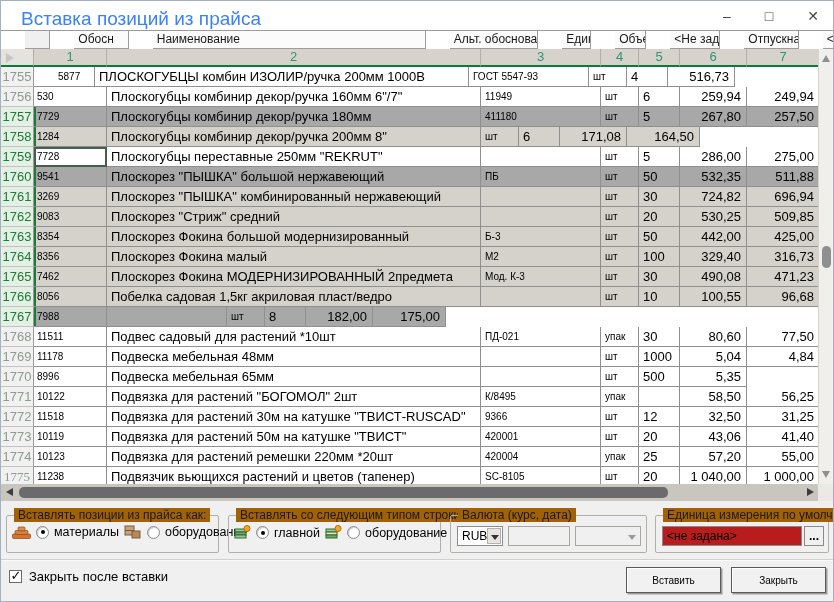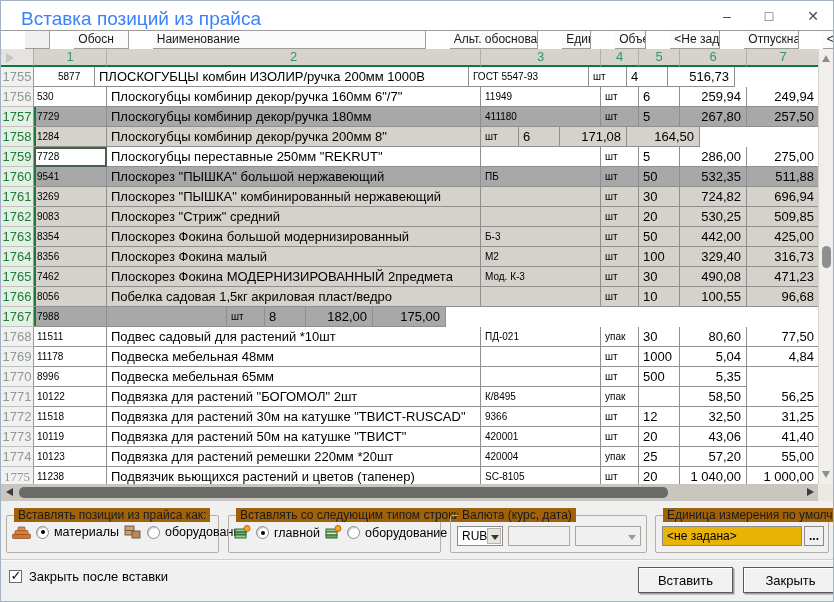--- a/index.html
+++ b/index.html
@@ -68,29 +68,29 @@
   .radio.checked::after{content:"";position:absolute;left:3.5px;top:3.5px;width:4px;height:4px;border-radius:50%;background:#000;}
   .icon{display:inline-flex;align-items:center;}
   .combo{position:absolute;left:6px;top:10px;width:46px;height:20px;background:#fff;border:1px solid #8a8a8a;font-size:12px;}
   .combo-val{position:absolute;left:4px;top:2px;}
   .combo-btn{position:absolute;right:1px;top:1px;width:14px;height:16px;background:#e8e5e0;border:1px solid #b5b2ac;}
   .combo-btn::after{content:"";position:absolute;left:3px;top:6px;border-left:4px solid transparent;border-right:4px solid transparent;border-top:5px solid #333;}
   .dis-field{position:absolute;top:10px;height:20px;background:#f0f0f0;border:1px solid #a9a6a0;}
   .dis-f1{left:57px;width:62px;}
   .dis-f2{left:124px;width:66px;}
   .dis-f2::after{content:"";position:absolute;right:4px;top:8px;border-left:4px solid transparent;border-right:4px solid transparent;border-top:5px solid #9a9a9a;}
-  .unit-input{position:absolute;left:6px;top:10px;width:140px;height:20px;background:#eab308;border:1px solid #8a8a8a;
+  .unit-input{position:absolute;left:6px;top:10px;width:140px;height:20px;background:#b91c1c;border:1px solid #8a8a8a;
               font-size:12px;line-height:18px;padding-left:4px;overflow:hidden;}
   .browse{position:absolute;left:148px;top:10px;width:20px;height:20px;background:#f0f0f0;border:1px solid #8a8a8a;
           font-size:12px;font-weight:bold;line-height:16px;text-align:center;padding:0;font-family:inherit;}
   .chk-row{position:absolute;left:8px;top:68px;display:flex;align-items:center;gap:7px;font-size:13px;}
   .checkbox{width:13px;height:13px;background:#fff;border:1px solid #6a6a6a;position:relative;display:inline-block;}
   .checkbox.checked::after{content:"✓";position:absolute;left:0.5px;top:-3px;font-size:13px;font-weight:bold;color:#000;}
-  .btn{position:absolute;top:66px;height:26px;background:#f1f1f1;border:1px solid #5a5a5a;font-size:13px;
-       font-family:inherit;box-shadow:inset 1px 1px 0 #ffffff,1.5px 1.5px 0 #9c9c9c;margin-left:12px;}
+  .btn{position:absolute;top:66px;height:26px;background:#f1f1f1;border:1px solid #5a5a5a;font-size:10px;
+       font-family:inherit;box-shadow:inset 1px 1px 0 #ffffff,1.5px 1.5px 0 #9c9c9c;}
   .btn-insert{left:625px;width:95px;}
   .btn-close{left:730px;width:95px;}
 </style>
 </head>
 <body>
 
 <div class="window">
 
   <div class="titlebar">
     <span class="title">Вставка позиций из прайса</span>

